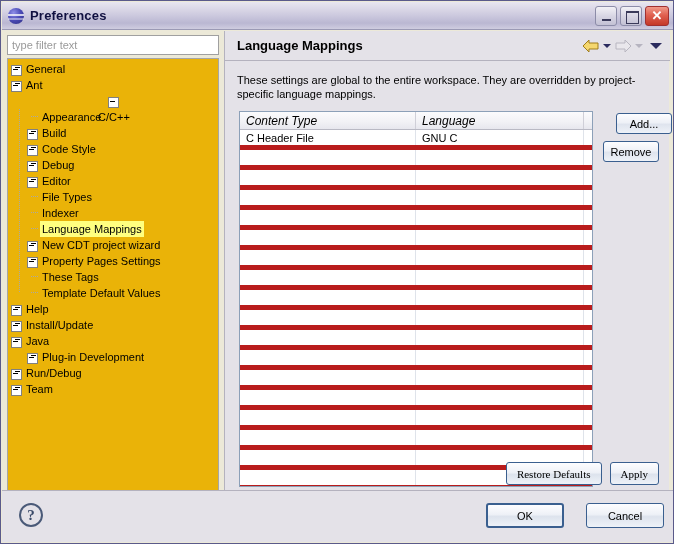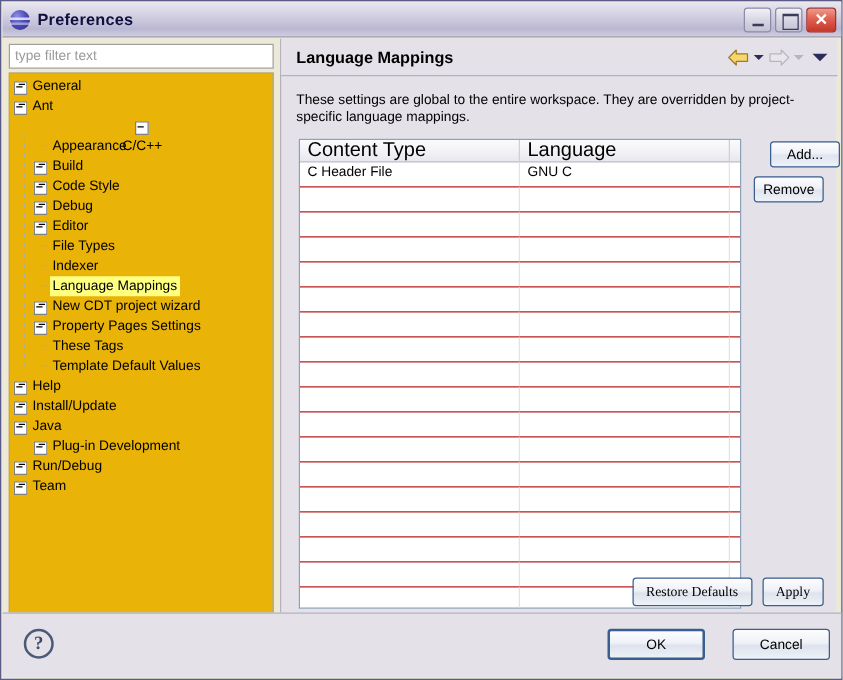--- a/index.html
+++ b/index.html
@@ -258,34 +258,35 @@
   }
   #table-head {
     display: flex;
     height: 18px;
     background: linear-gradient(to bottom,#fbfbfd 0%, #f2f2f6 55%, #e7e7ee 100%);
     border-bottom: 1px solid #b9b9c4;
   }
   .th {
     line-height: 18px;
     padding-left: 6px;
-    font-size: 16px;
+    font-size: 12px;
     color: #000000;
     border-right: 1px solid #cfcfd8;
     overflow: hidden;
     white-space: nowrap;
+    font-style: italic;
   }
   .th.c0 { width: 176px; flex: 0 0 176px; }
   .th.c1 { width: 168px; flex: 0 0 168px; }
   .th.c2 { width: 8px;  flex: 0 0 8px; border-right: none; padding-left: 0; }
 
   .tr {
     display: flex;
     height: 20px;
-    border-bottom: 1px solid #b91c1c;
+    border-bottom: 5px solid #b91c1c;
   }
   .td {
     line-height: 16px;
     padding-left: 6px;
     font-size: 11px;
     border-right: 1px solid #dfe3ea;
     overflow: hidden;
     white-space: nowrap;
   }
   .td.c0 { width: 176px; flex: 0 0 176px; }

